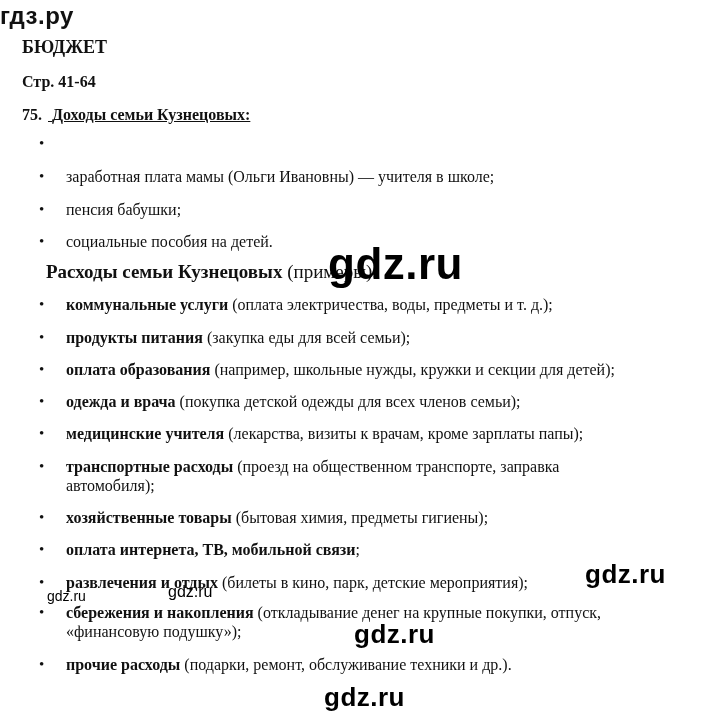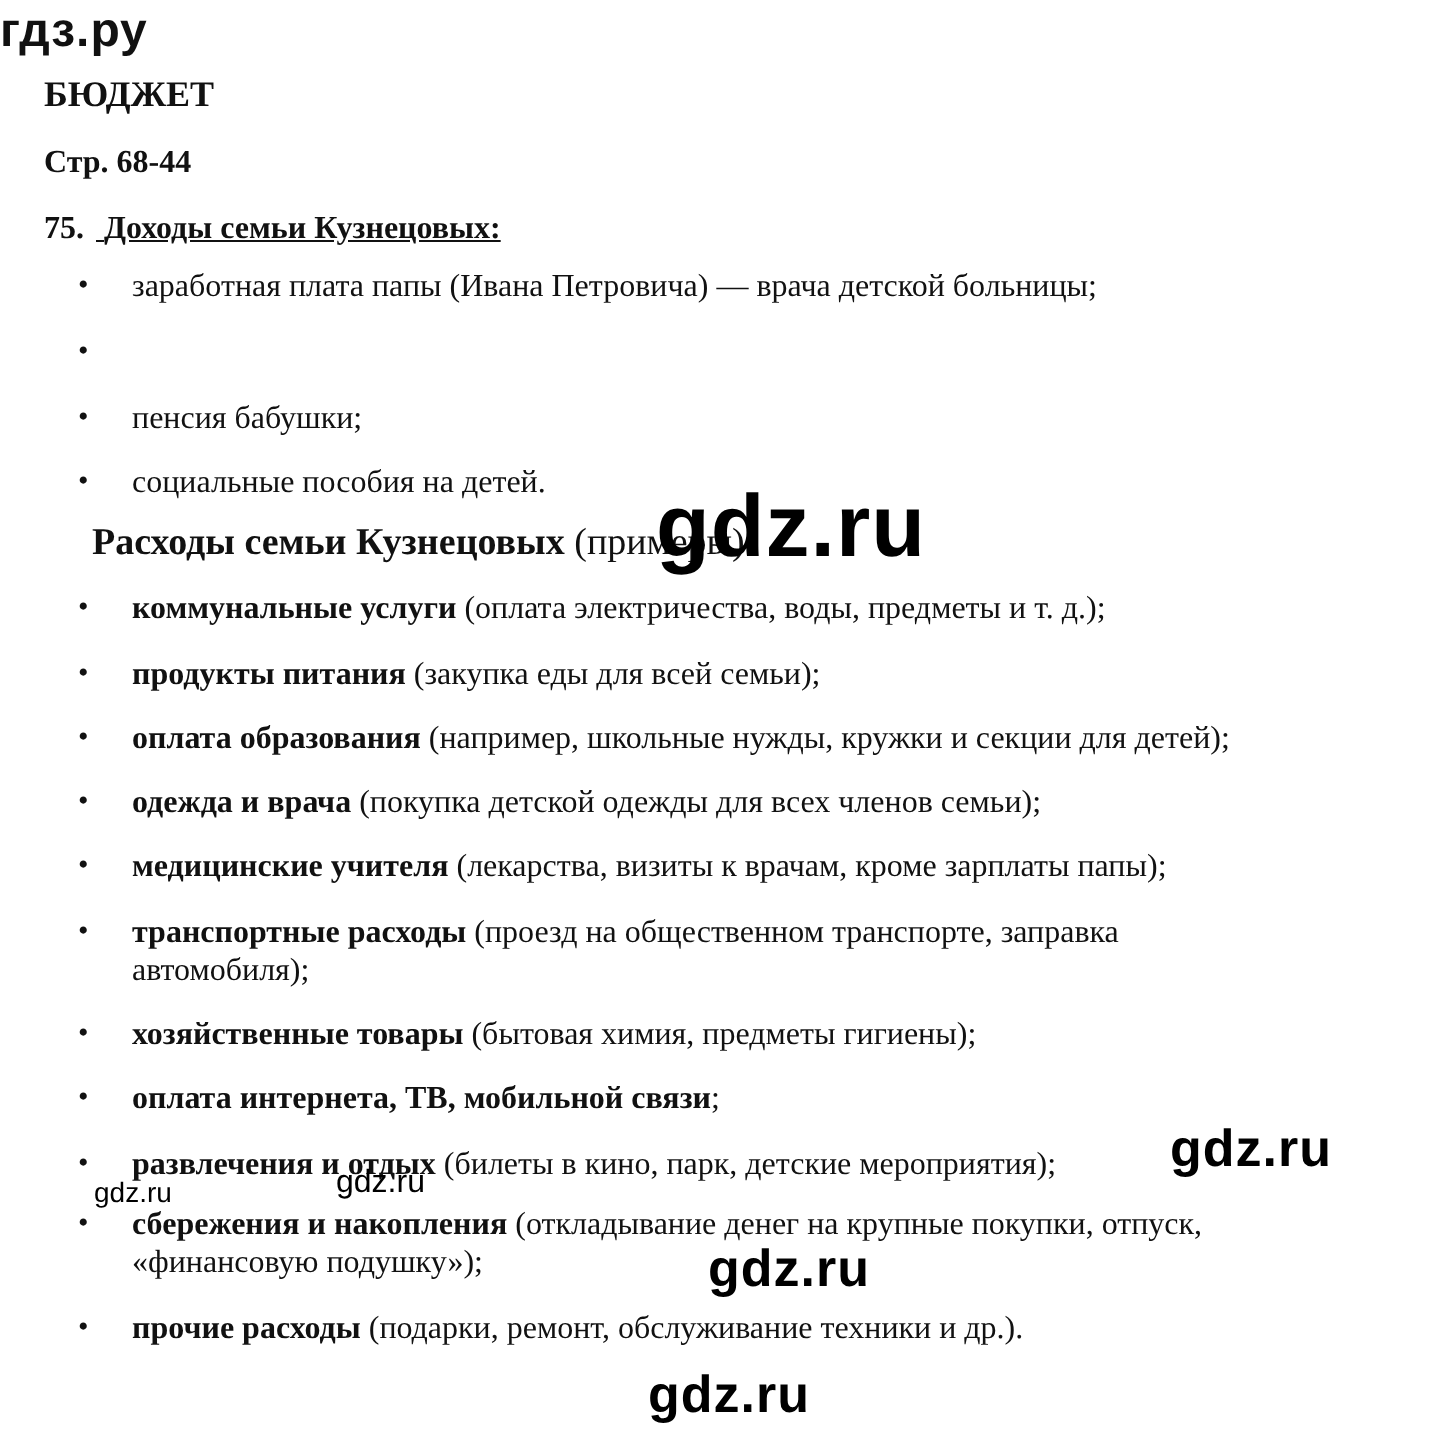--- a/index.html
+++ b/index.html
@@ -103,33 +103,33 @@
       font-size: 14px;
     }
   </style>
 </head>
 <body>
 
 <div class="site-header">гдз.ру</div>
 
 <div class="doc">
   <div class="h-title">БЮДЖЕТ</div>
-  <div class="h-pages">Стр. 68-44</div>
+  <div class="h-pages">Стр. 41-64</div>
   <div class="h-task">
     <span class="num">75.</span>
     <span>Доходы семьи Кузнецовых:</span>
   </div>
 
   <ul class="list" style="top:0;">
     <li style="top:96px;">
       <span class="bullet">•</span>
-      <span>заработная плата папы (Ивана Петровича) — врача детской больницы;</span>
     </li>
     <li style="top:129px;">
       <span class="bullet">•</span>
+      <span>заработная плата мамы (Ольги Ивановны) — учителя в школе;</span>
     </li>
     <li style="top:162px;">
       <span class="bullet">•</span>
       <span>пенсия бабушки;</span>
     </li>
     <li style="top:194px;">
       <span class="bullet">•</span>
       <span>социальные пособия на детей.</span>
     </li>
   </ul>

